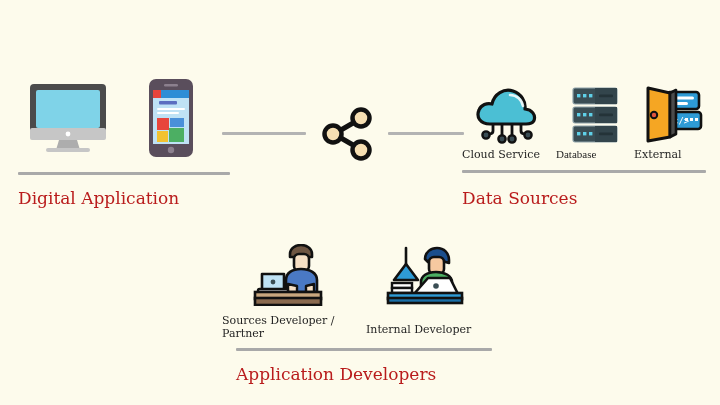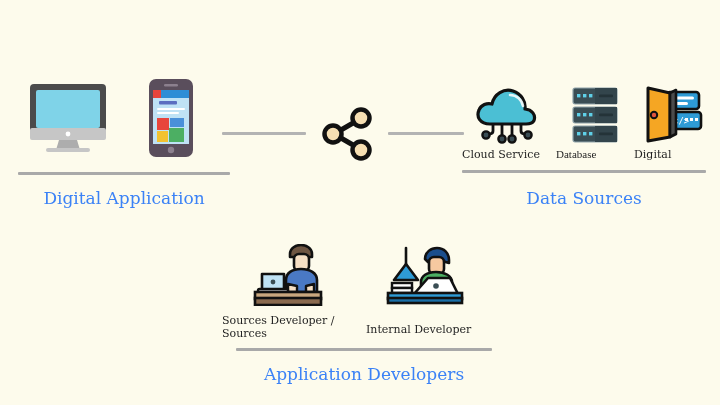--- a/index.html
+++ b/index.html
@@ -32,22 +32,22 @@
     font-size: 25px;
     letter-spacing: 0.2px;
     color: #2B3084;
   }
 
   
   .group-label {
     position: absolute;
     font-family: "DejaVu Serif", serif;
     font-size: 17px;
-    color: #3b82f6;
-    text-align: center;
+    color: #b91c1c;
+    text-align: left;
     white-space: nowrap;
   }
   
   .sub-label {
     position: absolute;
     font-family: "DejaVu Serif", serif;
     font-size: 11px;
     color: #1f1f1f;
     text-align: left;
     line-height: 13px;
@@ -178,21 +178,21 @@
       <rect x="27" y="28" width="32" height="17" rx="3" fill="#2E9BD6" stroke="#111111" stroke-width="2.6"></rect>
       <text x="31" y="40" font-family="DejaVu Sans Mono, monospace" font-size="9" fill="#FFFFFF">&lt;/&gt;</text>
       <rect x="43" y="34" width="3" height="3" fill="#FFFFFF"></rect>
       <rect x="48" y="34" width="3" height="3" fill="#FFFFFF"></rect>
       <rect x="53" y="34" width="3" height="3" fill="#FFFFFF"></rect>
       <path d="M6 4 L28 9 L28 53 L6 57 Z" fill="#F5A623" stroke="#111111" stroke-width="3" stroke-linejoin="round"></path>
       <path d="M28 9 L34 6 L34 50 L28 53 Z" fill="#4B4B4B" stroke="#111111" stroke-width="2.6" stroke-linejoin="round"></path>
       <circle cx="12" cy="31" r="3.2" fill="#E0533F" stroke="#111111" stroke-width="2"></circle>
     </svg>
   </div>
-  <div class="sub-label" style="left:634px; top:148px; width:78px;">Digital</div>
+  <div class="sub-label" style="left:634px; top:148px; width:78px;">External</div>
 
   <div class="divider" style="left:462px; top:170px; width:244px;"></div>
   <div class="group-label" style="left:462px; top:188px; width:244px;">Data Sources</div>
 
   <div class="icon" style="left:250px; top:244px;">
     <svg width="80" height="62" viewBox="0 0 80 62">
       <path d="M40 10 C40 4 46 1 51 1 C56 1 62 4 62 10 L62 13 L40 13 Z" fill="#6E5542" stroke="#111111" stroke-width="2.6" stroke-linejoin="round"></path>
       <rect x="44" y="10" width="15" height="17" rx="5" fill="#F6DFC4" stroke="#111111" stroke-width="2.6"></rect>
       <path d="M36 48 L36 36 C36 29 42 25 51 25 C60 25 67 29 67 36 L67 48 Z" fill="#4A79C4" stroke="#111111" stroke-width="2.6" stroke-linejoin="round"></path>
       <path d="M38 40 L38 48 L47 48 L47 42 Z" fill="#F6DFC4" stroke="#111111" stroke-width="2.4" stroke-linejoin="round"></path>
@@ -216,21 +216,21 @@
       <circle cx="52" cy="42" r="2.8" fill="#3A4D54"></circle>
       <rect x="8" y="39" width="20" height="5" fill="#FFFFFF" stroke="#111111" stroke-width="2.4"></rect>
       <rect x="8" y="44" width="20" height="5" fill="#FFFFFF" stroke="#111111" stroke-width="2.4"></rect>
       <rect x="4" y="49" width="74" height="6" fill="#2E9BD6" stroke="#111111" stroke-width="2.6"></rect>
       <rect x="4" y="54" width="74" height="5" fill="#1B6FA8" stroke="#111111" stroke-width="2.6"></rect>
     </svg>
   </div>
 
   <div class="sub-label" style="left:222px; top:314px; width:140px;">
     <div>Sources Developer /</div>
-    <div>Sources</div>
+    <div>Partner</div>
   </div>
 
   <div class="sub-label" style="left:366px; top:323px; width:118px;">Internal Developer</div>
 
   <div class="divider" style="left:236px; top:348px; width:256px;"></div>
   <div class="group-label" style="left:236px; top:364px; width:256px;">Application Developers</div>
 
 </div>
 
 </body></html>

